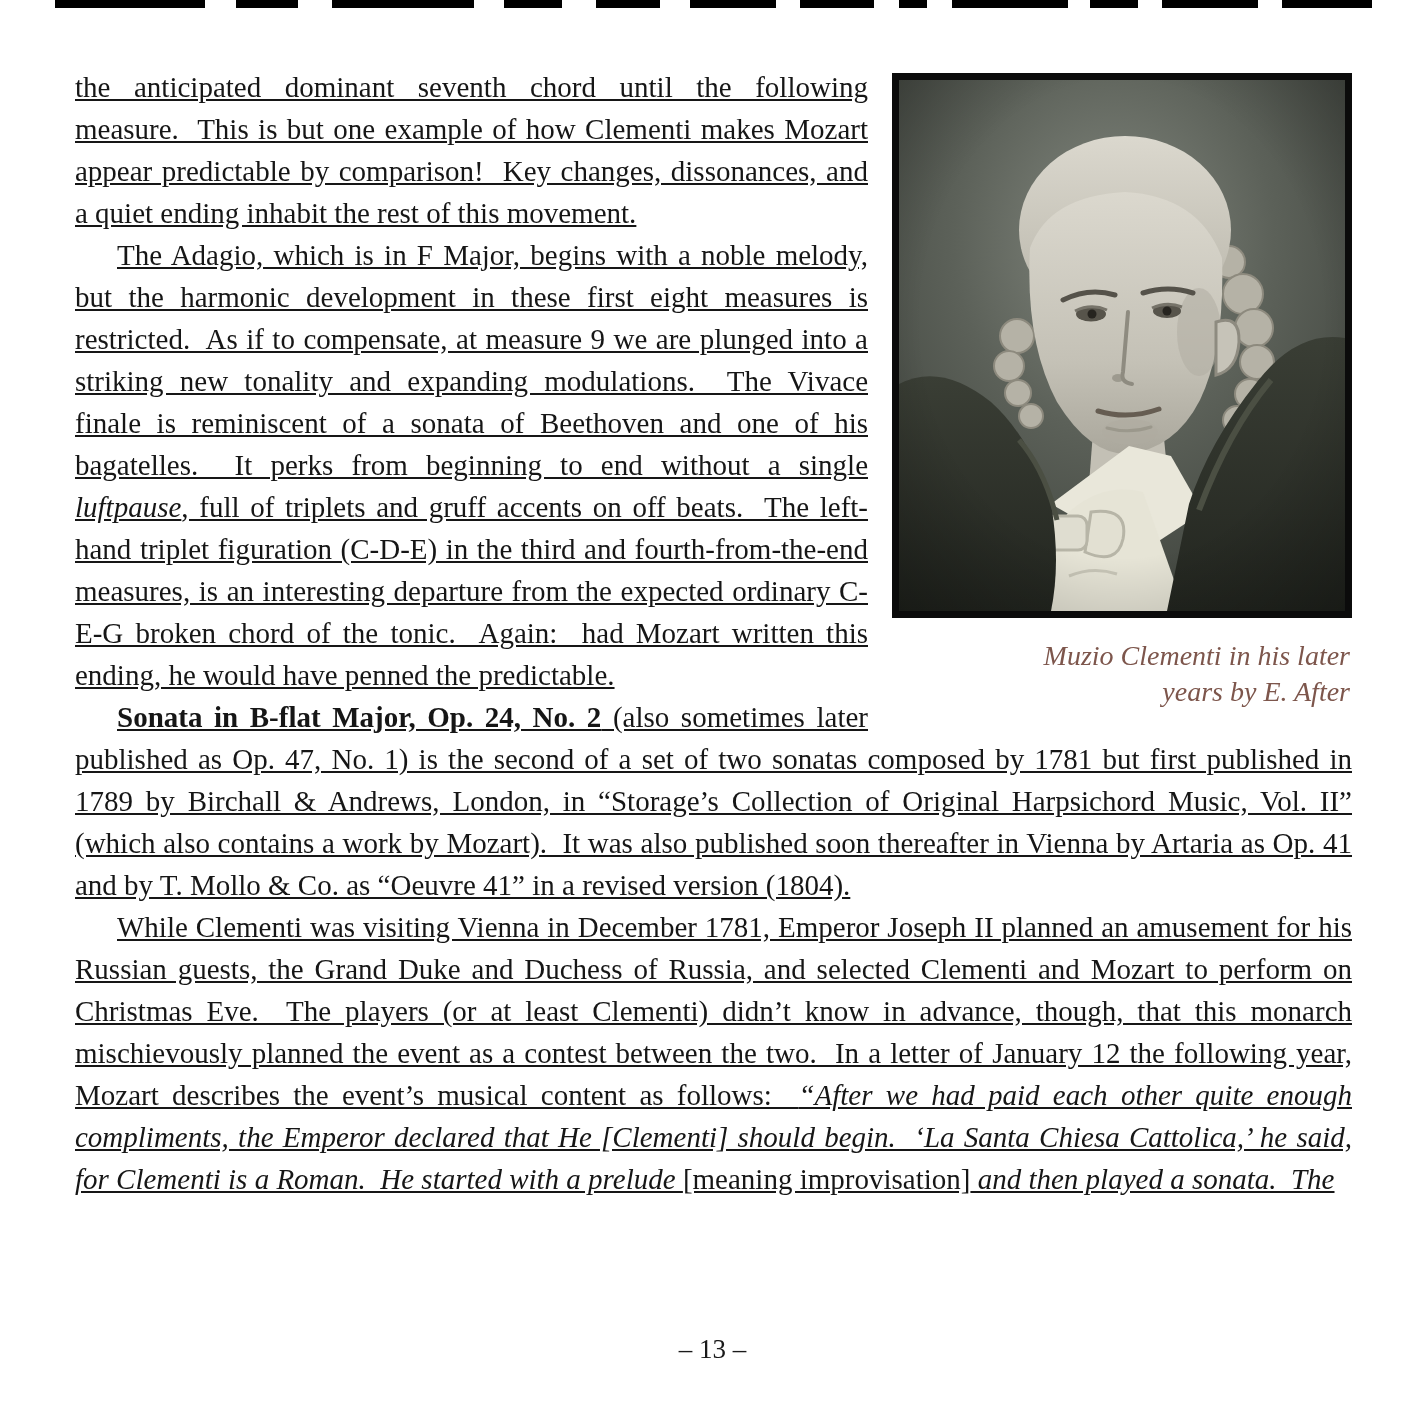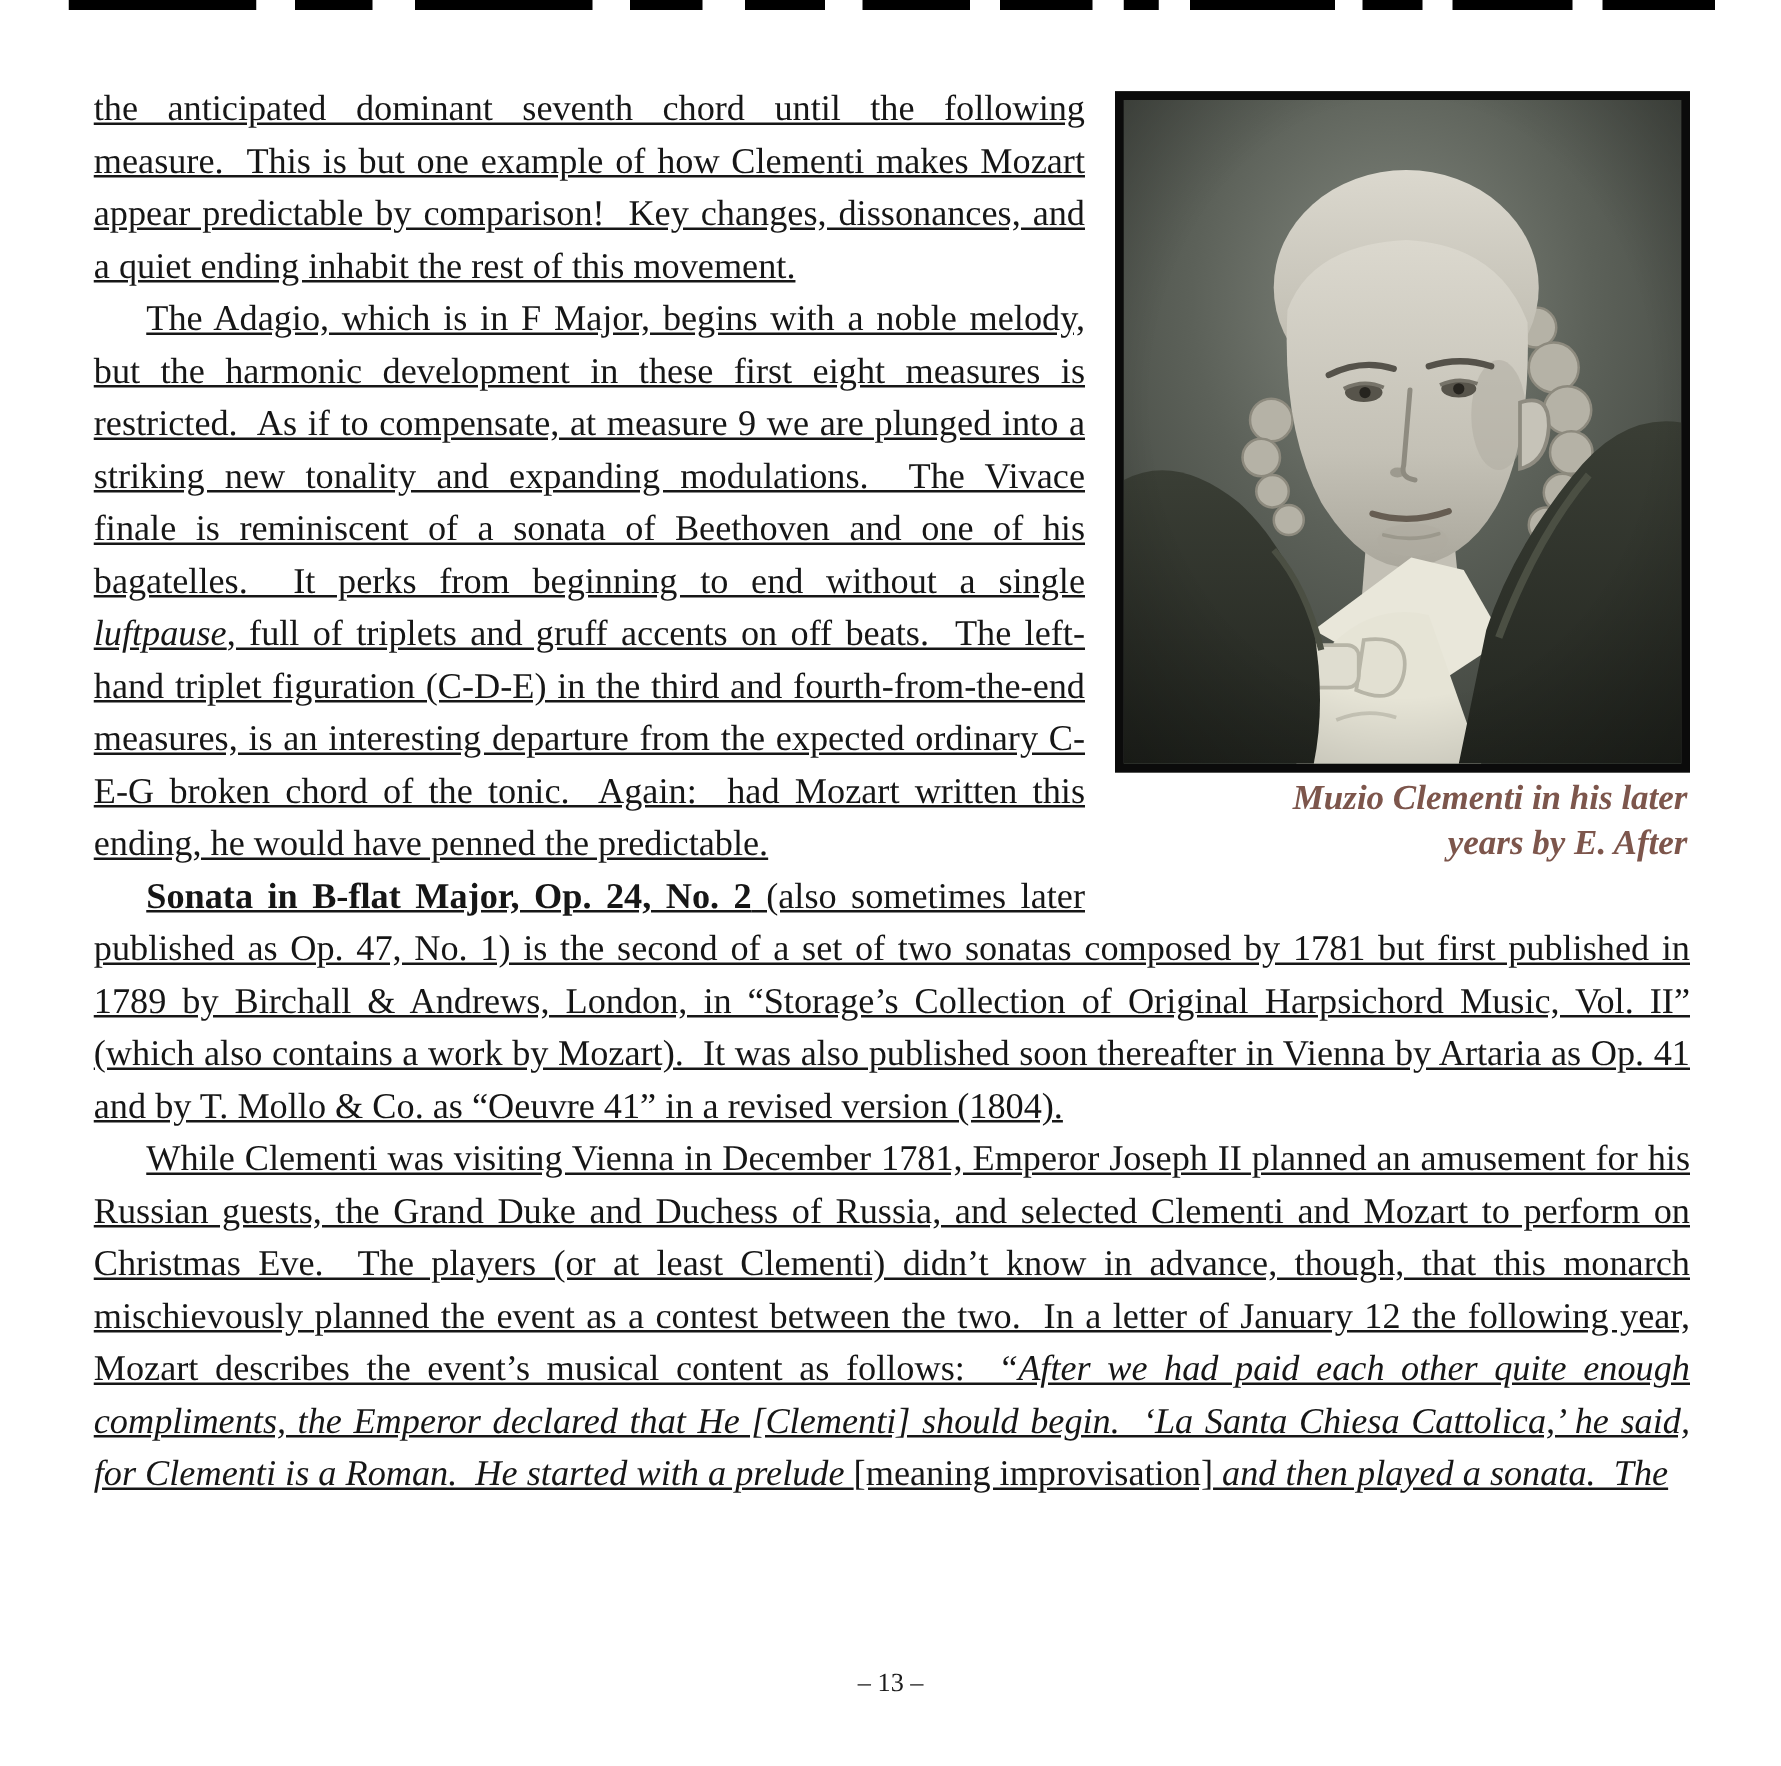--- a/index.html
+++ b/index.html
@@ -34,37 +34,37 @@
   }
   .portrait-frame {
     width: 446px;
     height: 531px;
     border: 7px solid #0b0b0b;
     background: #474b45;
     box-shadow: inset 0 0 0 2px rgba(160,200,194,0.45);
   }
   .portrait-frame svg { display: block; }
   figcaption {
-    margin-top: 3px;
+    margin-top: 20px;
     text-align: right;
     font-style: italic;
-    font-weight: bold;
+    font-weight: normal;
     font-size: 28px;
     line-height: 36px;
     color: #7d564c;
     padding-right: 2px;
   }
 
   .footer {
     position: absolute;
     left: 0;
     top: 1334px;
     width: 100%;
     text-align: center;
-    font-size: 21px;
+    font-size: 27px;
     color: #1a1a1a;
   }
 </style>
 </head>
 <body>
 
 <div class="page">
 
   <div id="edge-artifacts">
       <div class="artifact" style="left: 55px; width: 150px; background: rgb(0, 0, 0);"></div>

